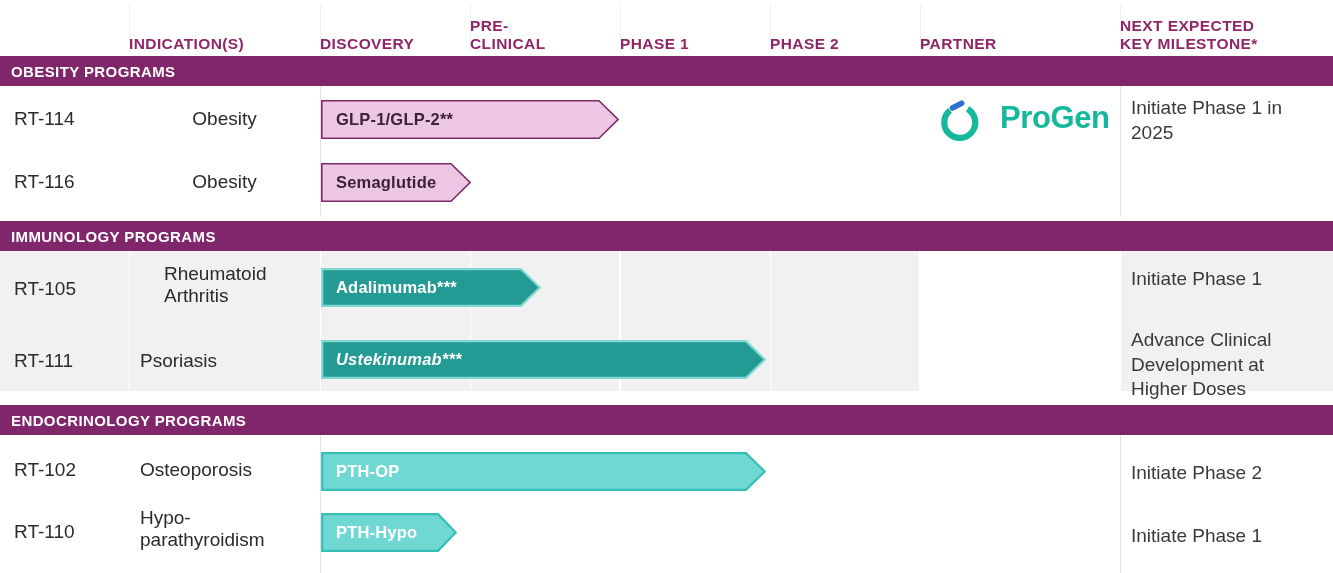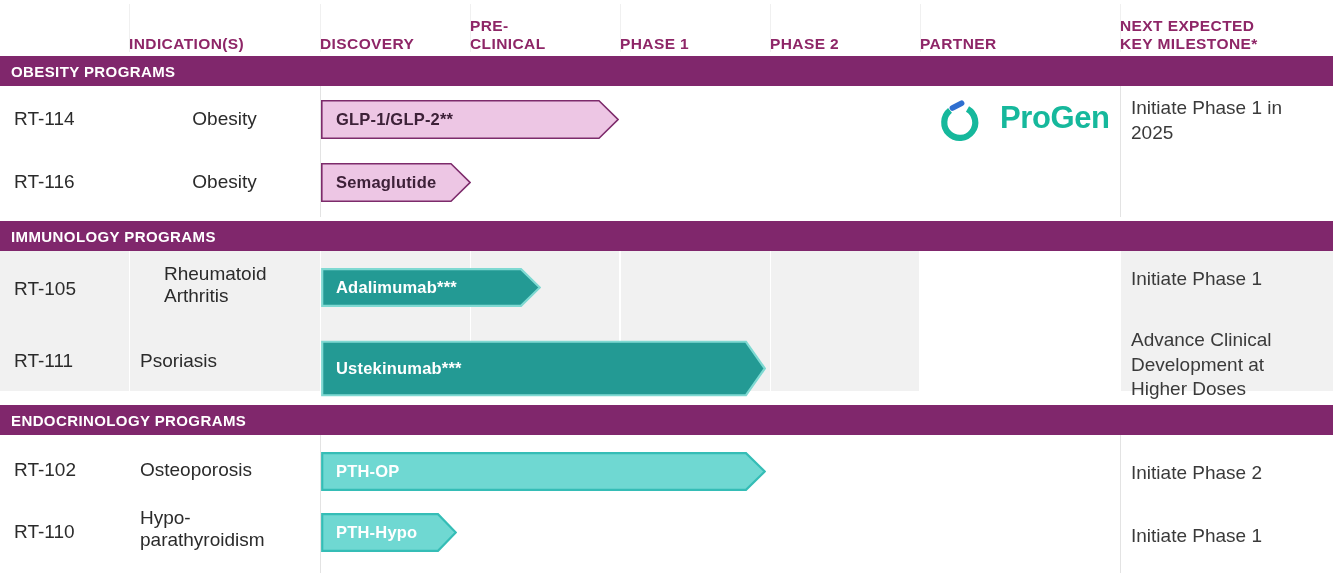--- a/index.html
+++ b/index.html
@@ -227,21 +227,21 @@
       <polygon points="1.2,1.2 200,1.2 218.8,19.5 200,37.8 1.2,37.8" fill="#239a94" stroke="#7fd9d2" stroke-width="2.2" vector-effect="non-scaling-stroke"></polygon>
     </svg>
     <span class="bar-label">Adalimumab***</span>
   </div>
 
   <div class="cell-milestone" style="left:1131px; top:267px; width:190px;">Initiate Phase 1</div>
 
   <div class="cell-code" style="left:14px; top:350px;">RT-111</div>
   <div class="cell-ind" style="left:140px; top:350px; width:170px;">Psoriasis</div>
 
-  <div class="bar" style="left:321px; top:340px; width:445px; height:57px; color:#ffffff;">
+  <div class="bar" style="left:321px; top:340px; width:445px; height:39px; color:#ffffff;font-style:italic;">
     <svg viewBox="0 0 445 39" preserveAspectRatio="none">
       <polygon points="1.2,1.2 425,1.2 443.8,19.5 425,37.8 1.2,37.8" fill="#239a94" stroke="#7fd9d2" stroke-width="2.2" vector-effect="non-scaling-stroke"></polygon>
     </svg>
     <span class="bar-label">Ustekinumab***</span>
   </div>
 
   <div class="cell-milestone" style="left:1131px; top:328px; width:190px;">Advance Clinical Development at Higher Doses</div>
 
   <div class="section-band" style="top:405px;">ENDOCRINOLOGY PROGRAMS</div>
 

